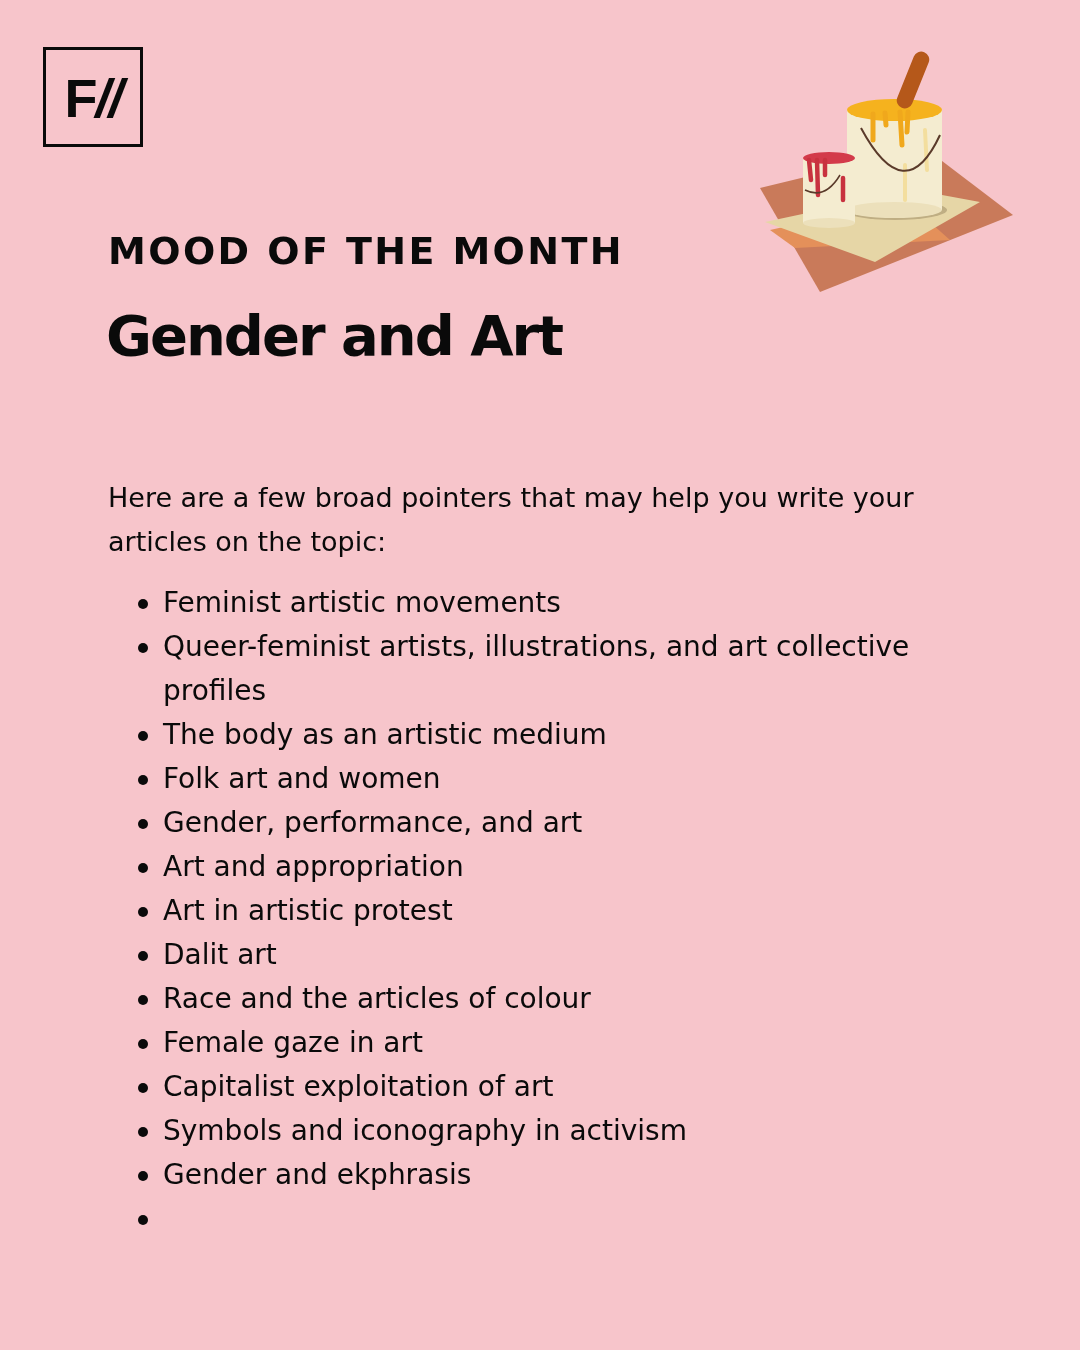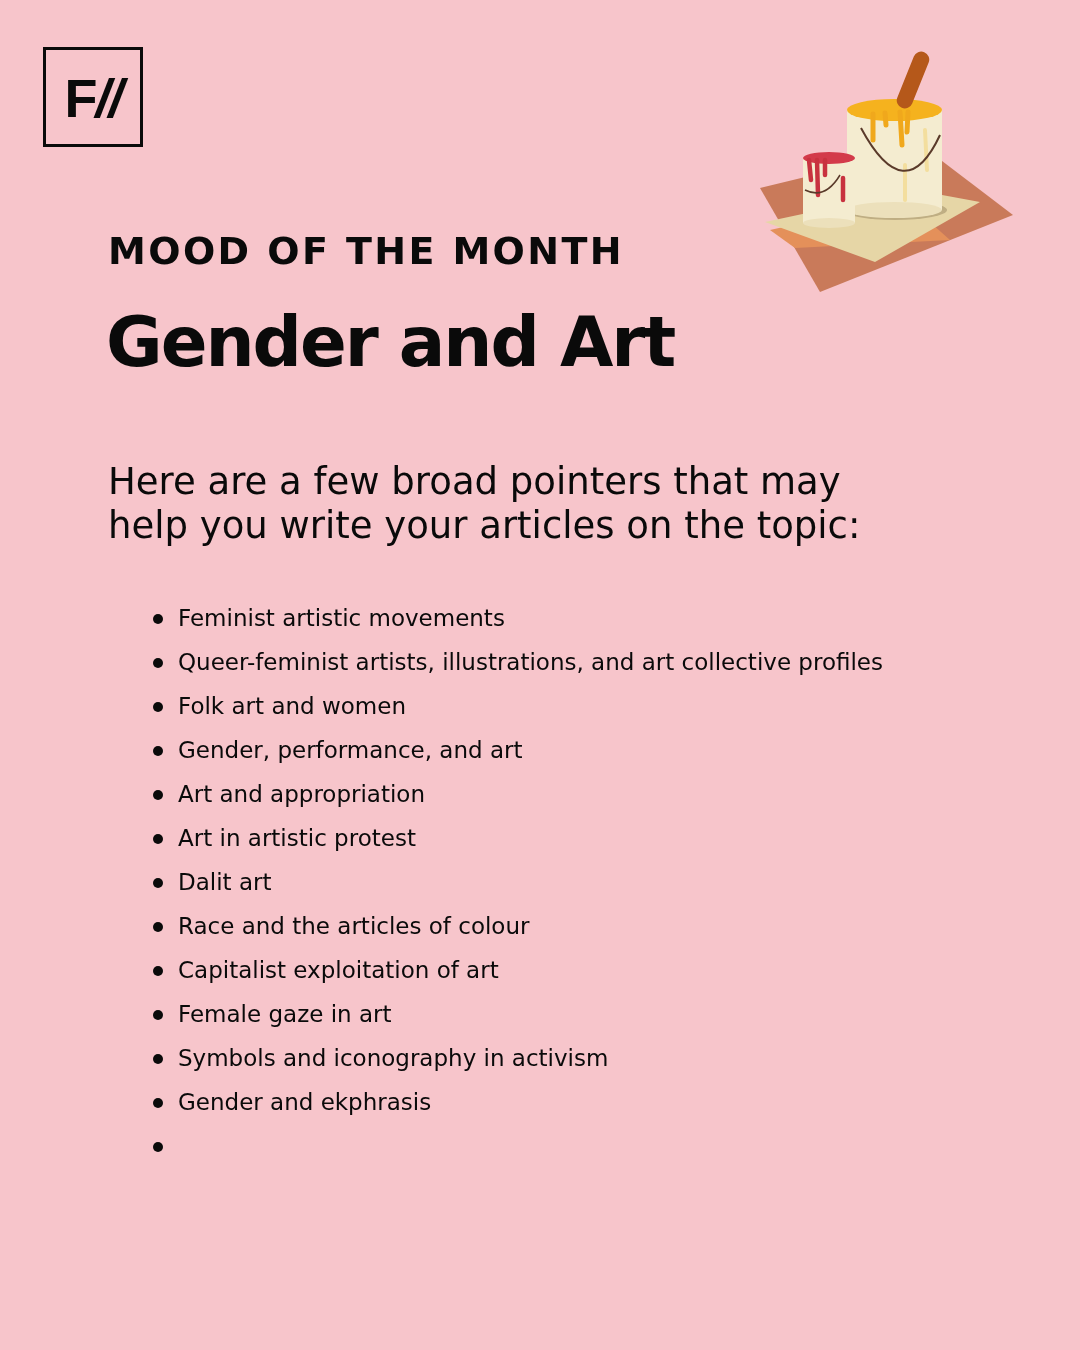--- a/index.html
+++ b/index.html
@@ -27,31 +27,31 @@
   .illustration { position:absolute; left:755px; top:50px; width:265px; height:250px; }
   .kicker {
     position:absolute; left:108px; top:232px;
     font-family:"DejaVu Sans", sans-serif;
     font-weight:bold; font-size:38px; letter-spacing:2.4px;
     line-height:1;
   }
   .title {
     position:absolute; left:106px; top:308px;
     font-family:"DejaVu Sans", sans-serif;
-    font-weight:bold; font-size:69px; letter-spacing:-2px;
+    font-weight:bold; font-size:56px; letter-spacing:-2px;
     line-height:1;
   }
   .intro {
-    position:absolute; left:108px; top:460px; width:820px;
-    font-size:37px; line-height:44px;
+    position:absolute; left:108px; top:476px; width:820px;
+    font-size:27px; line-height:44px;
   }
   .pointers {
     position:absolute; left:135px; top:581px; width:800px;
-    margin:15px; padding:0; list-style:none;
-    font-size:23px; line-height:44px;
+    margin:0; padding:0; list-style:none;
+    font-size:28px; line-height:44px;
   }
   .pointers li { position:relative; padding-left:28px; }
   .bullet {
     position:absolute; left:3px; top:18px;
     width:10px; height:10px; border-radius:50%; background:#0a0a0a;
   }
 </style>
 </head>
 <body>
 
@@ -87,24 +87,25 @@
 </svg>
 
 <div class="kicker">MOOD OF THE MONTH</div>
 <h1 class="title" style="margin:0;">Gender and Art</h1>
 
 <p class="intro" style="margin:0;">Here are a few broad pointers that may help you write your articles on the topic:</p>
 
 <ul class="pointers" id="pointers-list">
     <li><span class="bullet"></span><span>Feminist artistic movements</span></li>
     <li><span class="bullet"></span><span>Queer-feminist artists, illustrations, and art collective profiles</span></li>
+    <li><span class="bullet"></span><span>The body as an artistic medium</span></li>
     <li><span class="bullet"></span><span>Folk art and women</span></li>
     <li><span class="bullet"></span><span>Gender, performance, and art</span></li>
     <li><span class="bullet"></span><span>Art and appropriation</span></li>
     <li><span class="bullet"></span><span>Art in artistic protest</span></li>
     <li><span class="bullet"></span><span>Dalit art</span></li>
     <li><span class="bullet"></span><span>Race and the articles of colour</span></li>
+    <li><span class="bullet"></span><span>Female gaze in art</span></li>
     <li><span class="bullet"></span><span>Capitalist exploitation of art</span></li>
-    <li><span class="bullet"></span><span>Female gaze in art</span></li>
     <li><span class="bullet"></span><span>Symbols and iconography in activism</span></li>
     <li><span class="bullet"></span><span>Gender and ekphrasis</span></li>
     <li><span class="bullet"></span></li>
   </ul>
 
 </body></html>

